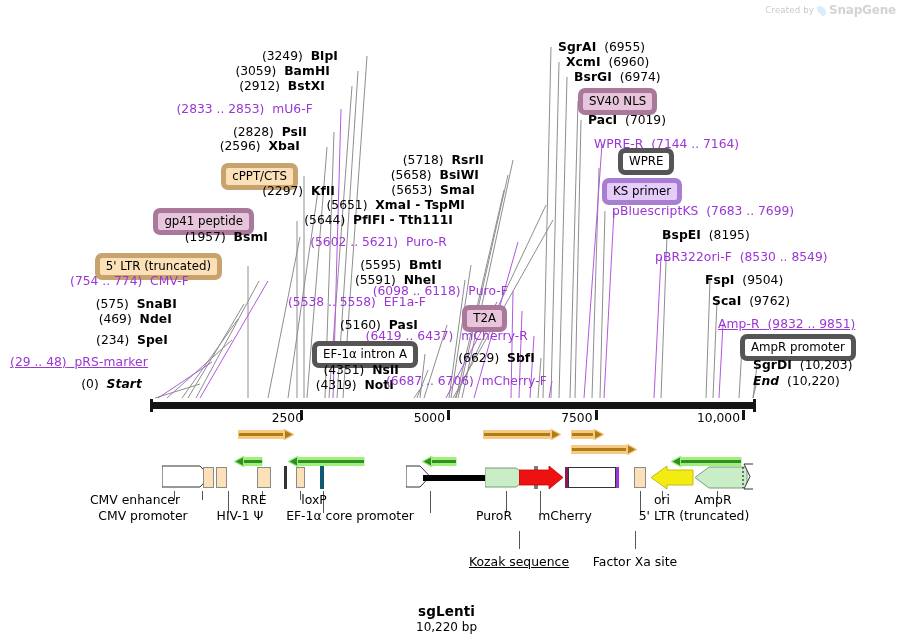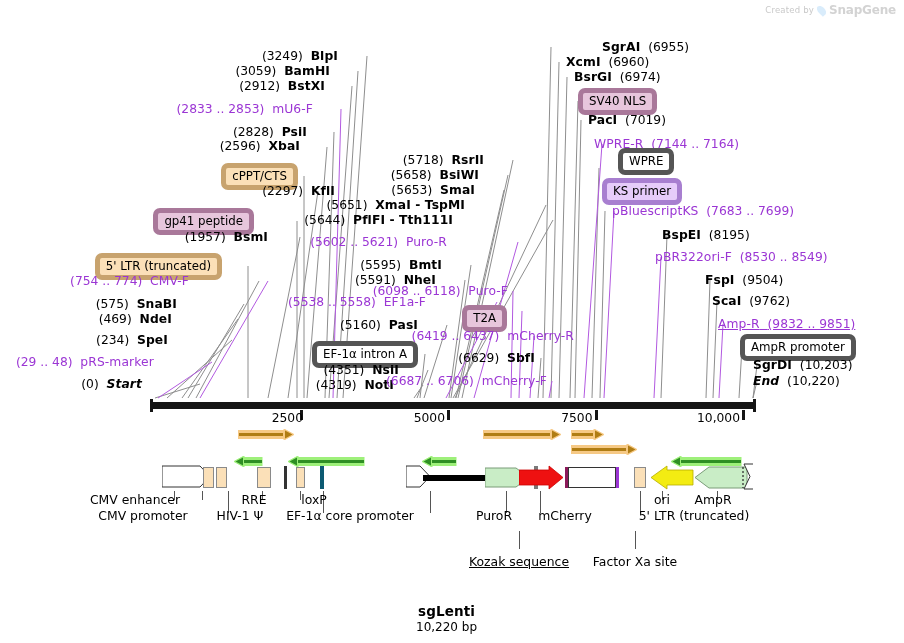--- a/index.html
+++ b/index.html
@@ -134,42 +134,42 @@
     <div class="abs lbl " style="top: 140px; left: 0px; width: 300px; text-align: right;"><span class="pos">(2596)</span>&nbsp;&nbsp;<span class="enz">XbaI</span></div>
     <div class="abs lbl " style="top: 163px; left: 0px; width: 298px; text-align: right;"><span class="chip orange">cPPT/CTS</span></div>
     <div class="abs lbl " style="top: 185px; left: 0px; width: 287px; text-align: right; padding-left: 48px;"><span class="pos">(2297)</span>&nbsp;&nbsp;<span class="enz">KflI</span></div>
     <div class="abs lbl " style="top: 208px; left: 0px; width: 254px; text-align: right;"><span class="chip pink">gp41 peptide</span></div>
     <div class="abs lbl " style="top: 231px; left: 0px; width: 268px; text-align: right;"><span class="pos">(1957)</span>&nbsp;&nbsp;<span class="enz">BsmI</span></div>
     <div class="abs lbl " style="top: 253px; left: 0px; width: 222px; text-align: right;"><span class="chip orange">5' LTR (truncated)</span></div>
     <div class="abs lbl prim" style="top: 275px; left: 0px; width: 189px; text-align: right;"><span class="pos">(754 .. 774)</span>&nbsp;&nbsp;<span class="enz">CMV-F</span></div>
     <div class="abs lbl " style="top: 298px; left: 0px; width: 177px; text-align: right;"><span class="pos">(575)</span>&nbsp;&nbsp;<span class="enz">SnaBI</span></div>
     <div class="abs lbl " style="top: 313px; left: 0px; width: 172px; text-align: right;"><span class="pos">(469)</span>&nbsp;&nbsp;<span class="enz">NdeI</span></div>
     <div class="abs lbl " style="top: 334px; left: 0px; width: 168px; text-align: right;"><span class="pos">(234)</span>&nbsp;&nbsp;<span class="enz">SpeI</span></div>
-    <div class="abs lbl prim" style="top: 356px; left: 16px; width: 150px; text-align: left;"><span class="pos">(29 .. 48)</span>&nbsp;&nbsp;<span class="enz">pRS-marker</span></div>
+    <div class="abs lbl prim" style="top: 356px; left: 4px; width: 150px; text-align: center; text-decoration: underline;"><span class="pos">(29 .. 48)</span>&nbsp;&nbsp;<span class="enz">pRS-marker</span></div>
     <div class="abs lbl " style="top: 378px; left: 0px; width: 142px; text-align: right;"><span class="pos">(0)</span>&nbsp;&nbsp;<span class="enz ital">Start</span></div>
   </div>
 
 <div id="mid-labels">
     <div class="abs lbl " style="top: 154px; left: 0px; width: 484px; text-align: right;"><span class="pos">(5718)</span>&nbsp;&nbsp;<span class="enz">RsrII</span></div>
     <div class="abs lbl " style="top: 169px; left: 0px; width: 479px; text-align: right;"><span class="pos">(5658)</span>&nbsp;&nbsp;<span class="enz">BsiWI</span></div>
     <div class="abs lbl " style="top: 184px; left: 0px; width: 475px; text-align: right;"><span class="pos">(5653)</span>&nbsp;&nbsp;<span class="enz">SmaI</span></div>
     <div class="abs lbl " style="top: 199px; left: 0px; width: 465px; text-align: right;"><span class="pos">(5651)</span>&nbsp;&nbsp;<span class="enz">XmaI  -  TspMI</span></div>
     <div class="abs lbl " style="top: 214px; left: 0px; width: 453px; text-align: right;"><span class="pos">(5644)</span>&nbsp;&nbsp;<span class="enz">PflFI  -  Tth111I</span></div>
     <div class="abs lbl prim" style="top: 236px; left: 0px; width: 447px; text-align: right;"><span class="pos">(5602 .. 5621)</span>&nbsp;&nbsp;<span class="enz">Puro-R</span></div>
     <div class="abs lbl " style="top: 259px; left: 0px; width: 442px; text-align: right;"><span class="pos">(5595)</span>&nbsp;&nbsp;<span class="enz">BmtI</span></div>
     <div class="abs lbl " style="top: 274px; left: 0px; width: 436px; text-align: right;"><span class="pos">(5591)</span>&nbsp;&nbsp;<span class="enz">NheI</span></div>
     <div class="abs lbl prim" style="top: 296px; left: 0px; width: 426px; text-align: right;"><span class="pos">(5538 .. 5558)</span>&nbsp;&nbsp;<span class="enz">EF1a-F</span></div>
     <div class="abs lbl " style="top: 319px; left: 0px; width: 418px; text-align: right;"><span class="pos">(5160)</span>&nbsp;&nbsp;<span class="enz">PasI</span></div>
     <div class="abs lbl " style="top: 341px; left: 0px; width: 418px; text-align: right;"><span class="chip plain">EF-1α intron A</span></div>
     <div class="abs lbl " style="top: 364px; left: 0px; width: 399px; text-align: right;"><span class="pos">(4351)</span>&nbsp;&nbsp;<span class="enz">NsiI</span></div>
     <div class="abs lbl " style="top: 379px; left: 0px; width: 394px; text-align: right;"><span class="pos">(4319)</span>&nbsp;&nbsp;<span class="enz">NotI</span></div>
   </div>
 
 <div id="right-labels">
-    <div class="abs lbl " style="top: 41px; left: 558px; text-align: left; margin-left: 44px;"><span class="enz">SgrAI</span>&nbsp;&nbsp;<span class="pos">(6955)</span></div>
+    <div class="abs lbl " style="top: 41px; left: 558px; text-align: left;"><span class="enz">SgrAI</span>&nbsp;&nbsp;<span class="pos">(6955)</span></div>
     <div class="abs lbl " style="top: 56px; left: 566px; text-align: left;"><span class="enz">XcmI</span>&nbsp;&nbsp;<span class="pos">(6960)</span></div>
     <div class="abs lbl " style="top: 71px; left: 574px; text-align: left;"><span class="enz">BsrGI</span>&nbsp;&nbsp;<span class="pos">(6974)</span></div>
     <div class="abs lbl " style="top: 88px; left: 578px; text-align: left;"><span class="chip pink">SV40 NLS</span></div>
     <div class="abs lbl " style="top: 114px; left: 588px; text-align: left;"><span class="enz">PacI</span>&nbsp;&nbsp;<span class="pos">(7019)</span></div>
     <div class="abs lbl prim" style="top: 138px; left: 594px; text-align: left;"><span class="enz">WPRE-R</span>&nbsp;&nbsp;<span class="pos">(7144 .. 7164)</span></div>
     <div class="abs lbl " style="top: 148px; left: 598px; text-align: right; padding-left: 20px;"><span class="chip plain">WPRE</span></div>
     <div class="abs lbl " style="top: 178px; left: 602px; text-align: left;"><span class="chip violet">KS primer</span></div>
     <div class="abs lbl prim" style="top: 205px; left: 612px; text-align: left;"><span class="enz">pBluescriptKS</span>&nbsp;&nbsp;<span class="pos">(7683 .. 7699)</span></div>
     <div class="abs lbl " style="top: 229px; left: 662px; text-align: left;"><span class="enz">BspEI</span>&nbsp;&nbsp;<span class="pos">(8195)</span></div>
     <div class="abs lbl prim" style="top: 251px; left: 655px; text-align: left;"><span class="enz">pBR322ori-F</span>&nbsp;&nbsp;<span class="pos">(8530 .. 8549)</span></div>
@@ -177,21 +177,21 @@
     <div class="abs lbl " style="top: 295px; left: 712px; text-align: left;"><span class="enz">ScaI</span>&nbsp;&nbsp;<span class="pos">(9762)</span></div>
     <div class="abs lbl prim" style="top: 318px; left: 718px; text-align: left; text-decoration: underline;"><span class="enz">Amp-R</span>&nbsp;&nbsp;<span class="pos">(9832 .. 9851)</span></div>
     <div class="abs lbl " style="top: 334px; left: 740px; text-align: left;"><span class="chip plain">AmpR promoter</span></div>
     <div class="abs lbl " style="top: 359px; left: 753px; text-align: left;"><span class="enz">SgrDI</span>&nbsp;&nbsp;<span class="pos">(10,203)</span></div>
     <div class="abs lbl " style="top: 375px; left: 753px; text-align: left;"><span class="enz ital">End</span>&nbsp;&nbsp;<span class="pos">(10,220)</span></div>
   </div>
 
 <div id="center-labels">
     <div class="abs lbl prim" style="top: 285px; left: 0px; width: 508px; text-align: right;"><span class="pos">(6098 .. 6118)</span>&nbsp;&nbsp;<span class="enz">Puro-F</span></div>
     <div class="abs lbl " style="top: 305px; left: 0px; width: 507px; text-align: right;"><span class="chip pink">T2A</span></div>
-    <div class="abs lbl prim" style="top: 330px; left: 0px; width: 528px; text-align: right; padding-left: 46px;"><span class="pos">(6419 .. 6437)</span>&nbsp;&nbsp;<span class="enz">mCherry-R</span></div>
+    <div class="abs lbl prim" style="top: 330px; left: 0px; width: 528px; text-align: right;"><span class="pos">(6419 .. 6437)</span>&nbsp;&nbsp;<span class="enz">mCherry-R</span></div>
     <div class="abs lbl " style="top: 352px; left: 0px; width: 535px; text-align: right;"><span class="pos">(6629)</span>&nbsp;&nbsp;<span class="enz">SbfI</span></div>
     <div class="abs lbl prim" style="top: 375px; left: 0px; width: 547px; text-align: right;"><span class="pos">(6687 .. 6706)</span>&nbsp;&nbsp;<span class="enz">mCherry-F</span></div>
   </div>
 
 <div class="abs" id="rulercap-l"></div>
 <div class="abs" id="rulerbar"></div>
 <div class="abs" id="rulercap-r"></div>
 <div id="ruler-ticks">
     <div class="tickmark" style="left: 299.505px;"></div>
     <div class="ticklabel" style="left: 288px; transform: translateX(-100%); margin-left: 15px;">2500</div>

